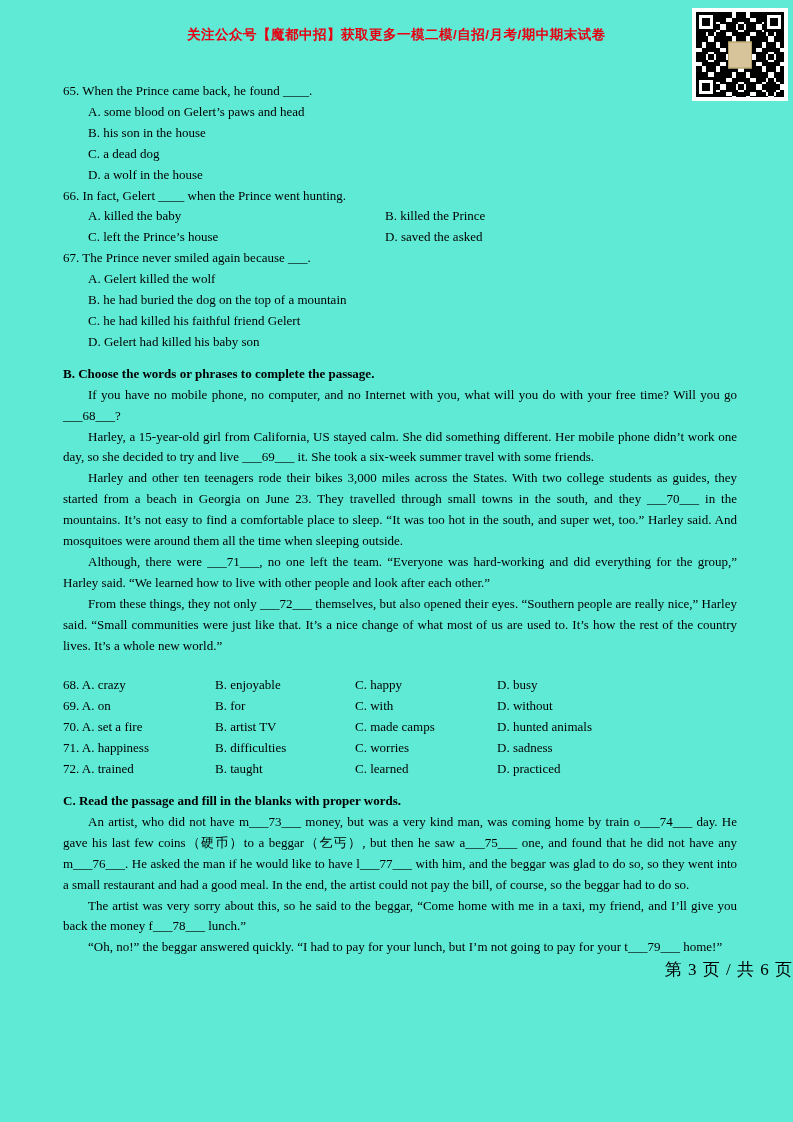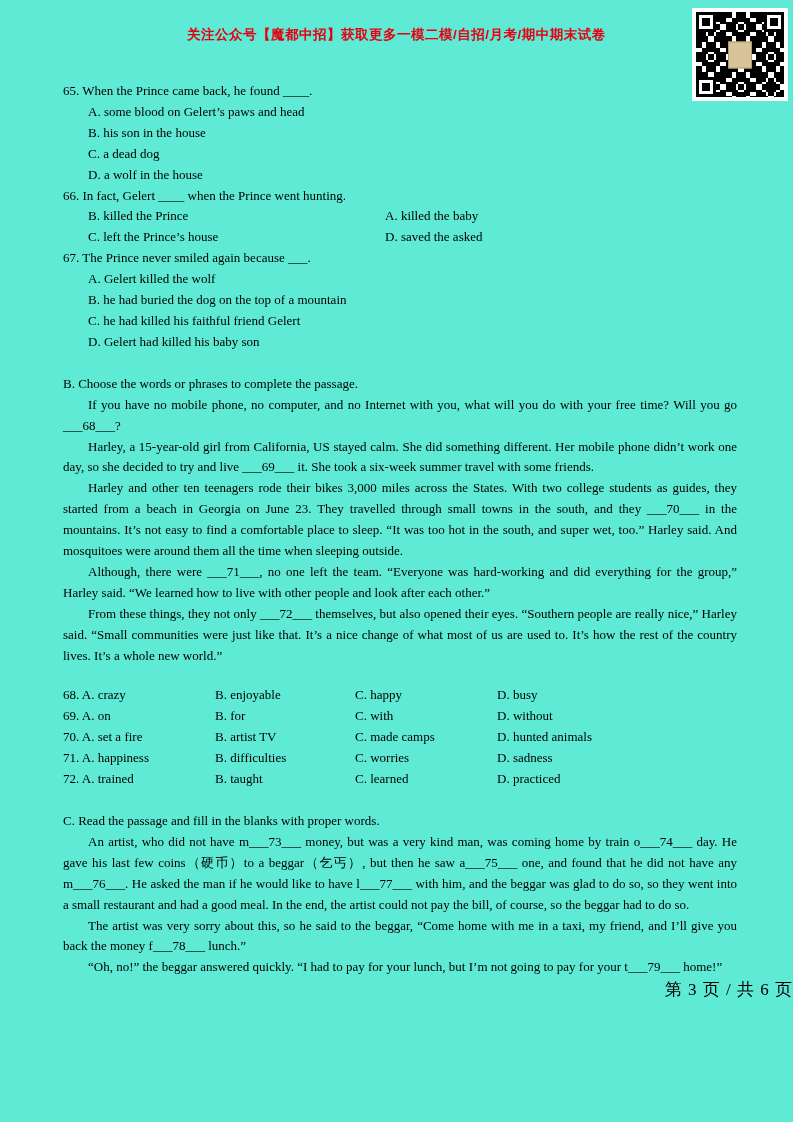--- a/index.html
+++ b/index.html
@@ -73,22 +73,22 @@
   }
   .q-block { margin-top: 36px; }
   .q-stem { }
   .q-opt { padding-left: 25px; }
   .q-opt-grid {
     display: grid;
     grid-template-columns: 297px auto;
     padding-left: 25px;
   }
   .sec-heading {
-    margin-top: 21px;
-    font-weight: normal;
+    margin-top: 11px;
+    font-weight: bold;
   }
   p.passage {
     margin: 0;
     text-align: justify;
     text-indent: 25px;
   }
   .opt-table { margin-top: 19px; }
   .opt-row {
     display: grid;
     grid-template-columns: 152px 140px 142px 1fr;
@@ -118,22 +118,22 @@
 
     <div class="q-block">
       <div class="q-stem">65. When the Prince came back, he found ____.</div>
       <div class="q-opt">A. some blood on Gelert’s paws and head</div>
       <div class="q-opt">B. his son in the house</div>
       <div class="q-opt">C. a dead dog</div>
       <div class="q-opt">D. a wolf in the house</div>
 
       <div class="q-stem">66. In fact, Gelert ____ when the Prince went hunting.</div>
       <div class="q-opt-grid">
+        <div>A. killed the baby</div>
         <div>B. killed the Prince</div>
-        <div>A. killed the baby</div>
       </div>
       <div class="q-opt-grid">
         <div>C. left the Prince’s house</div>
         <div>D. saved the asked</div>
       </div>
 
       <div class="q-stem">67. The Prince never smiled again because ___.</div>
       <div class="q-opt">A. Gelert killed the wolf</div>
       <div class="q-opt">B. he had buried the dog on the top of a mountain</div>
       <div class="q-opt">C. he had killed his faithful friend Gelert</div>

